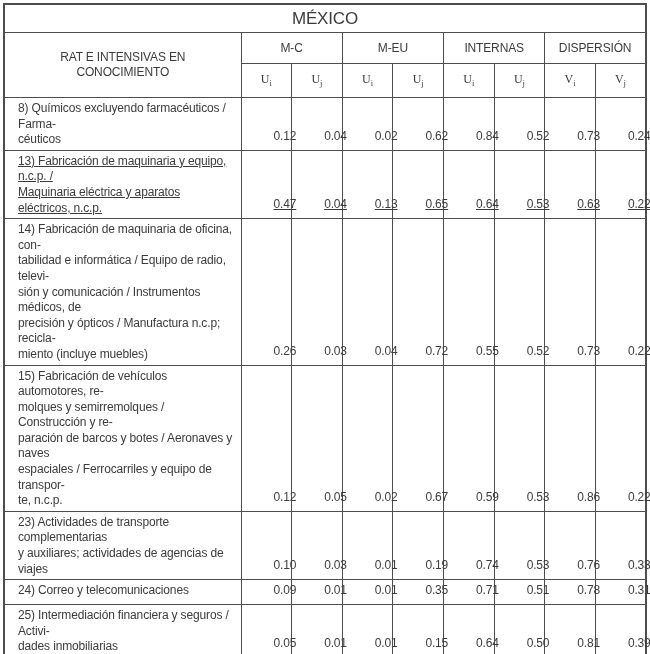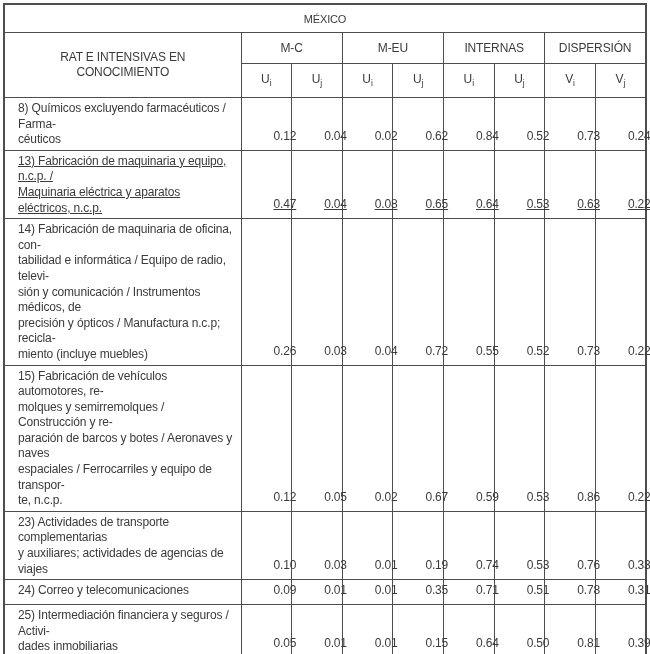--- a/index.html
+++ b/index.html
@@ -24,23 +24,23 @@
     border: 2px solid #4d4d4d;
   }
   th, td {
     border: 1px solid #4d4d4d;
     font-weight: normal;
     font-size: 12px;
     letter-spacing: -0.15px;
   }
   col.stub-col { width: 237px; }
   thead th { text-align: center; vertical-align: middle; }
-  tr.title-row th { height: 25px; font-size: 11px; }
+  tr.title-row th { height: 25px; font-size: 17px; }
   tr.group-row th { height: 28px; }
-  tr.sub-row th { height: 31px; }
+  tr.sub-row th { height: 31px; font-family: Liberation Serif, serif; }
   th.stub-header { vertical-align: middle; text-align: center; padding: 0 18px; line-height: 15px; }
   sub.idx { font-size: 8.5px; letter-spacing: 0; }
   td.label-cell {
     vertical-align: top;
     text-align: left;
     padding: 3px 6px 2px 13px;
     line-height: 15.6px;
     white-space: pre-line;
   }
   td.num-cell {
@@ -110,21 +110,21 @@
           <td class="num-cell">0.84</td>
           <td class="num-cell">0.52</td>
           <td class="num-cell">0.73</td>
           <td class="num-cell">0.24</td>
         </tr>
         <tr>
           <td class="label-cell">13) Fabricación de maquinaria y equipo, n.c.p. /
 Maquinaria eléctrica y aparatos eléctricos, n.c.p.</td>
           <td class="num-cell">0.47</td>
           <td class="num-cell">0.04</td>
-          <td class="num-cell">0.08</td>
+          <td class="num-cell">0.13</td>
           <td class="num-cell">0.65</td>
           <td class="num-cell">0.64</td>
           <td class="num-cell">0.53</td>
           <td class="num-cell">0.63</td>
           <td class="num-cell">0.22</td>
         </tr>
         <tr>
           <td class="label-cell">14) Fabricación de maquinaria de oficina, con-
 tabilidad e informática / Equipo de radio, televi-
 sión y comunicación / Instrumentos médicos, de

